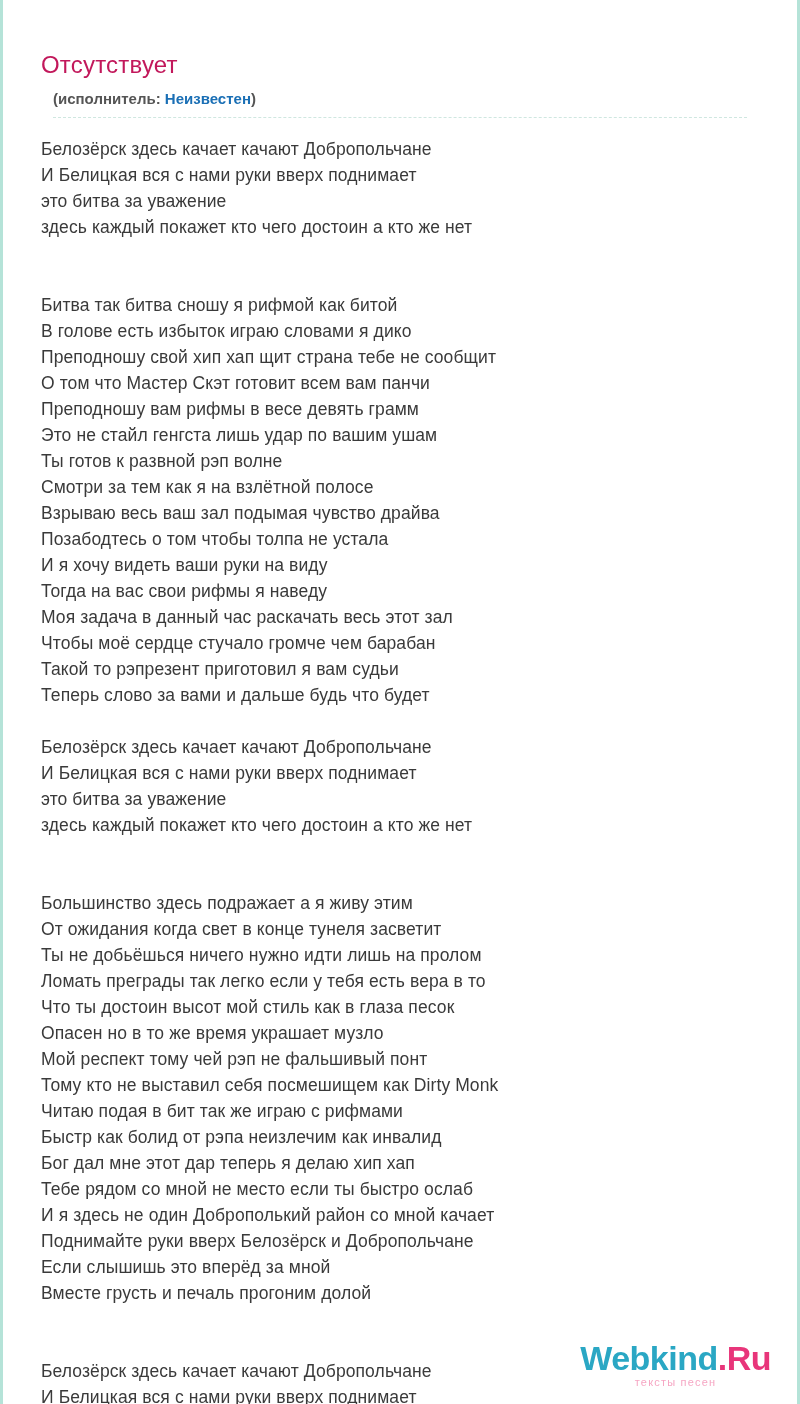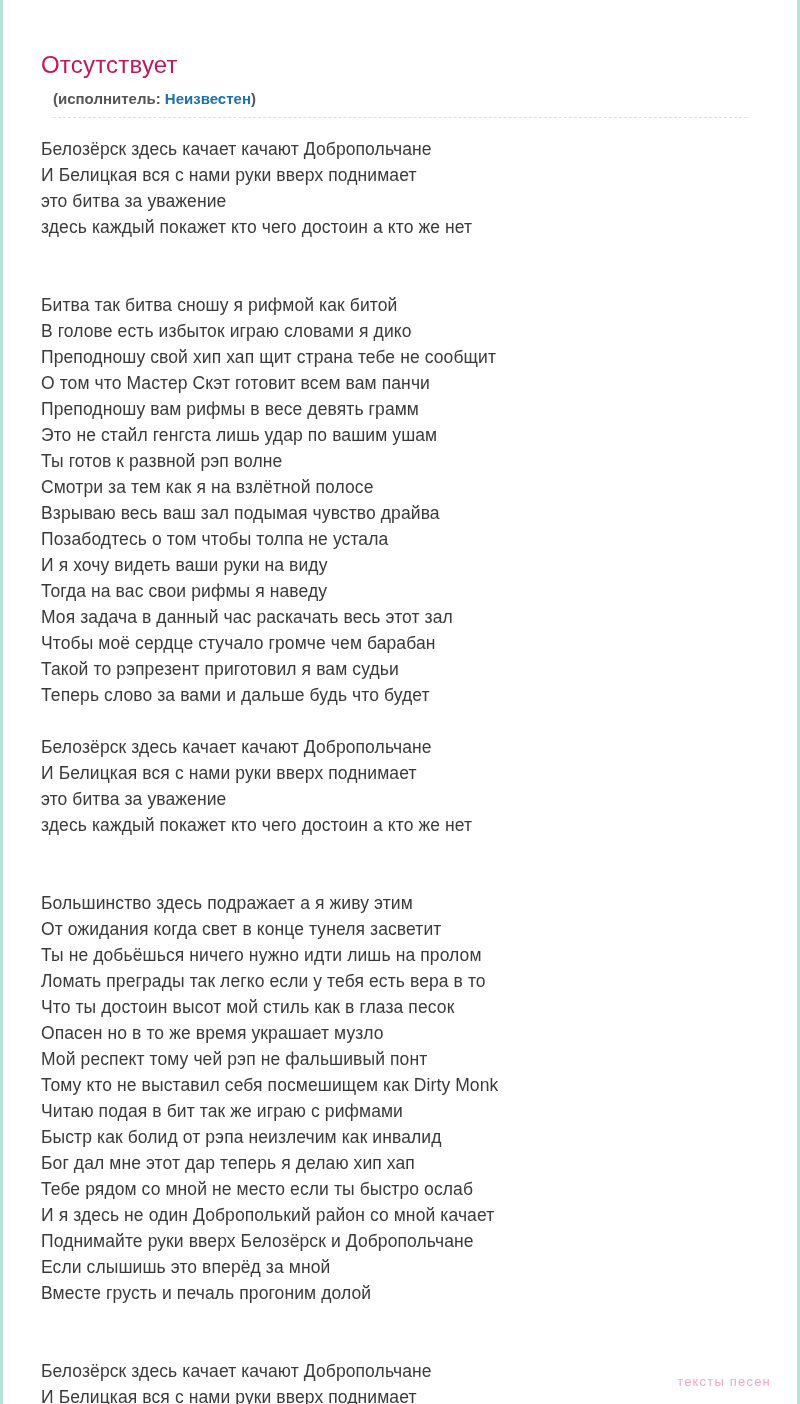--- a/index.html
+++ b/index.html
@@ -75,23 +75,24 @@
     color: #2aa7c4;
   }
   .wm-dot {
     color: #e8357a;
   }
   .wm-ru {
     color: #e8357a;
   }
   .wm-sub {
     margin-top: 2px;
-    font-size: 13px;
+    font-size: 11px;
     color: #f6a6c3;
     letter-spacing: 1.2px;
+    text-align: center;
   }
 </style>
 </head>
 <body>
 
 <div class="page">
   <div class="content">
     <h1 class="song-title">Отсутствует</h1>
     <p class="artist-line"><span>(исполнитель: </span><a href="#">Неизвестен</a><span>)</span></p>
     <div class="lyrics">Белозёрск здесь качает качают Добропольчане
@@ -141,15 +142,16 @@
 Вместе грусть и печаль прогоним долой
 
 
 Белозёрск здесь качает качают Добропольчане
 И Белицкая вся с нами руки вверх поднимает
 это битва за уважение
 здесь каждый покажет кто чего достоин а кто же нет</div>
   </div>
 
   <div class="watermark">
+    <div class="wm-main"><span class="wm-web">Web</span><span class="wm-kind">kind</span><span class="wm-dot">.</span><span class="wm-ru">Ru</span></div>
     <div class="wm-sub">тексты песен</div>
   </div>
 </div>
 
 </body></html>

